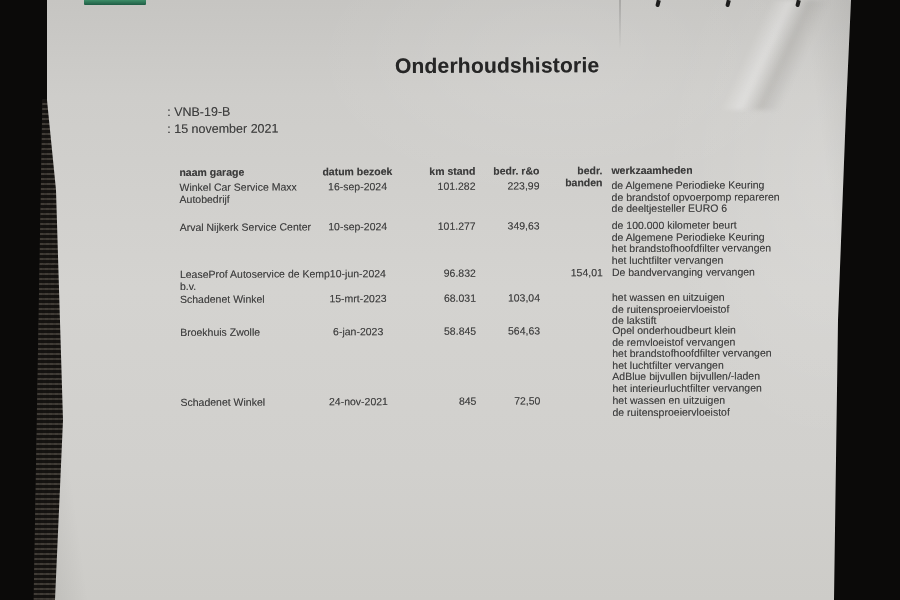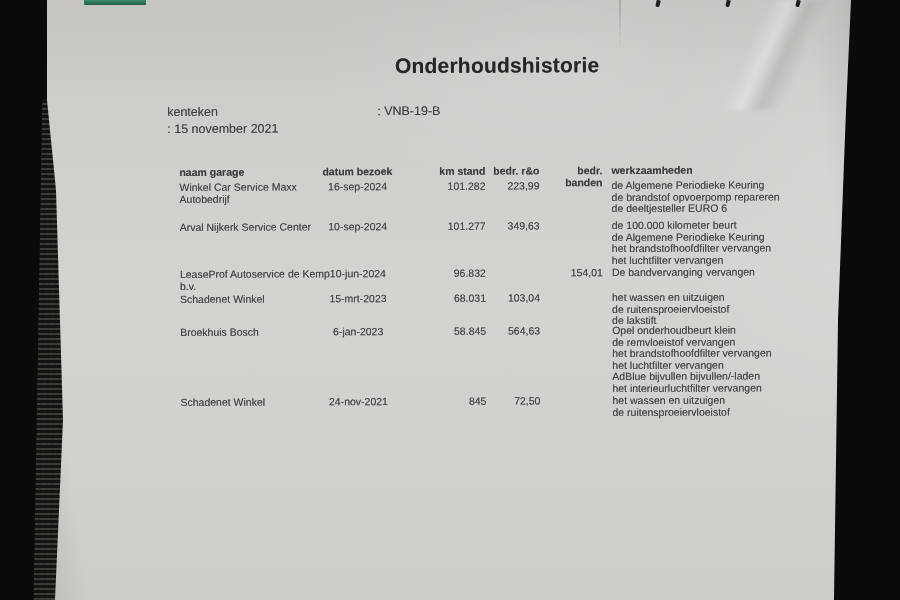--- a/index.html
+++ b/index.html
@@ -63,21 +63,21 @@
   .meta{position:absolute;top:104px;left:168px;font-size:12.5px;line-height:16.5px;}
   .meta-row{display:flex;}
   .meta-label{width:210px;}
   .table{position:absolute;left:175px;top:167px;width:660px;height:270px;
          font-size:10.5px;line-height:11.6px;}
   .trow{position:absolute;left:0;width:660px;}
   .thead{font-weight:bold;color:#3b3b3b;}
   .cell{position:absolute;top:0;}
   .cg{left:5px;width:162px;white-space:pre-line;}
   .cd{left:142px;width:82px;text-align:center;}
-  .ck{left:258px;width:53px;text-align:right;}
+  .ck{left:248px;width:53px;text-align:right;}
   .cr{left:298px;width:67px;text-align:right;}
   .cb{left:368px;width:60px;text-align:right;}
   .cw{left:437px;width:215px;white-space:pre-line;}
 </style>
 </head>
 <body>
 
 <div class="scene">
   <div class="fabric"></div>
 
@@ -87,21 +87,20 @@
     <div class="green-tab"></div>
     <div class="mark m1"></div>
     <div class="mark m2"></div>
     <div class="mark m3"></div>
 
     <div class="doc">
       <h1 class="title">Onderhoudshistorie</h1>
 
       <div class="meta">
         <div class="meta-row">
-          <span class="meta-label">kenteken</span>
           <span class="meta-value">: VNB-19-B</span>
         </div>
         <div class="meta-row">
         </div>
         <div class="meta-row">
           <span class="meta-value">: 15 november 2021</span>
         </div>
       </div>
 
       <div class="table">
@@ -153,21 +152,21 @@
           <span class="cell cd">15-mrt-2023</span>
           <span class="cell ck">68.031</span>
           <span class="cell cr">103,04</span>
           <span class="cell cb"></span>
           <span class="cell cw">het wassen en uitzuigen
 de ruitensproeiervloeistof
 de lakstift</span>
         </div>
 
         <div class="trow" style="top:160px">
-          <span class="cell cg">Broekhuis Bosch</span>
+          <span class="cell cg">Broekhuis Zwolle</span>
           <span class="cell cd">6-jan-2023</span>
           <span class="cell ck">58.845</span>
           <span class="cell cr">564,63</span>
           <span class="cell cb"></span>
           <span class="cell cw">Opel onderhoudbeurt klein
 de remvloeistof vervangen
 het brandstofhoofdfilter vervangen
 het luchtfilter vervangen
 AdBlue bijvullen bijvullen/-laden
 het interieurluchtfilter vervangen</span>

